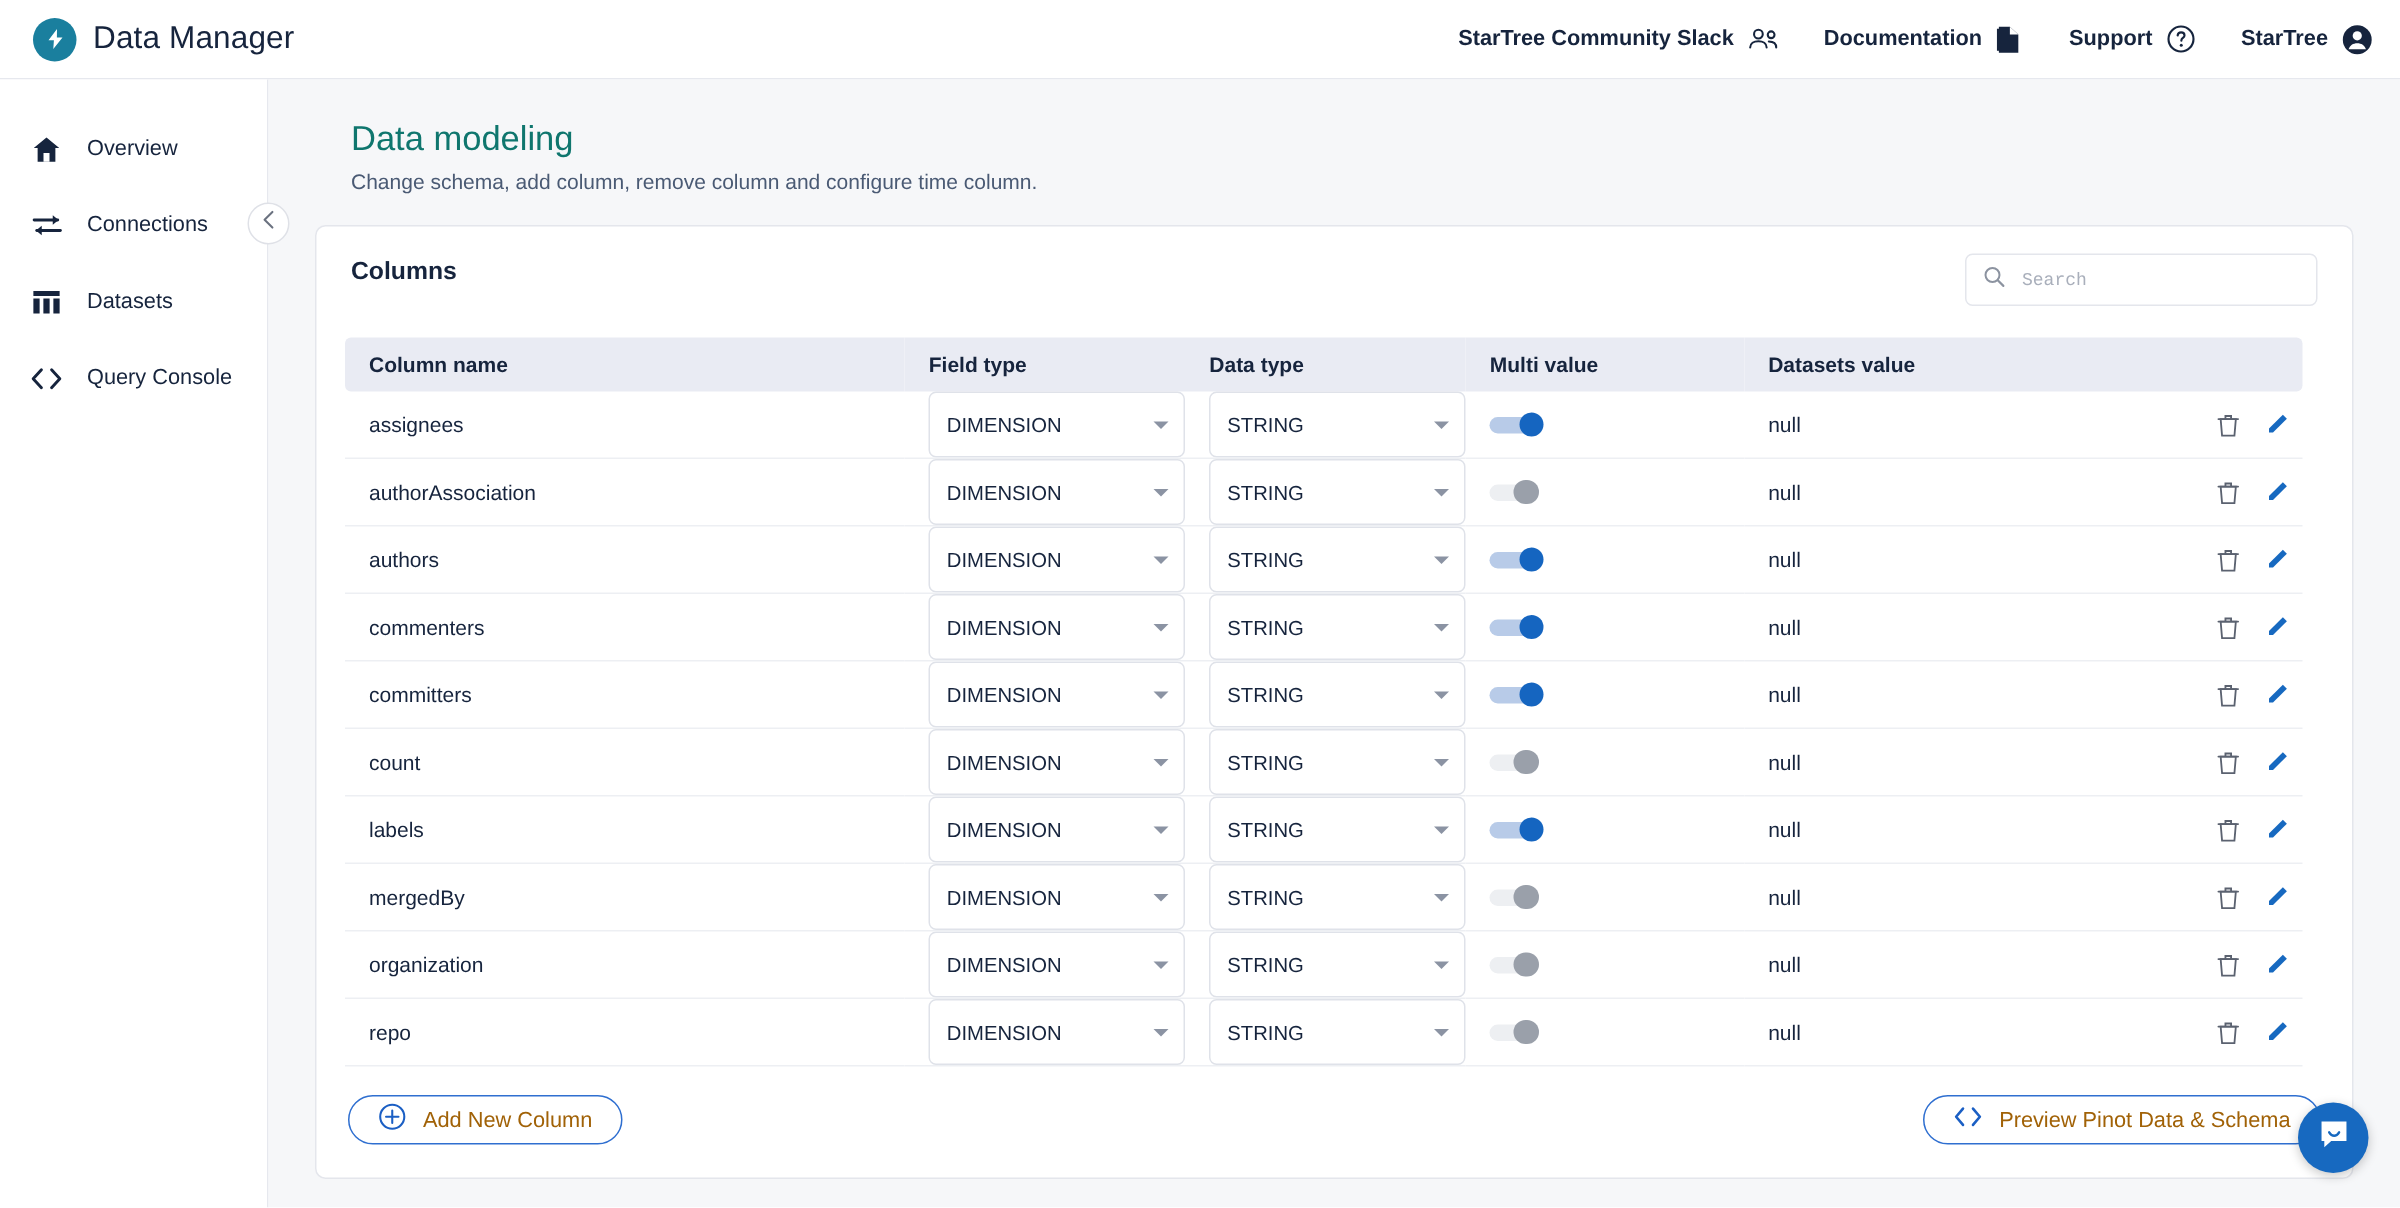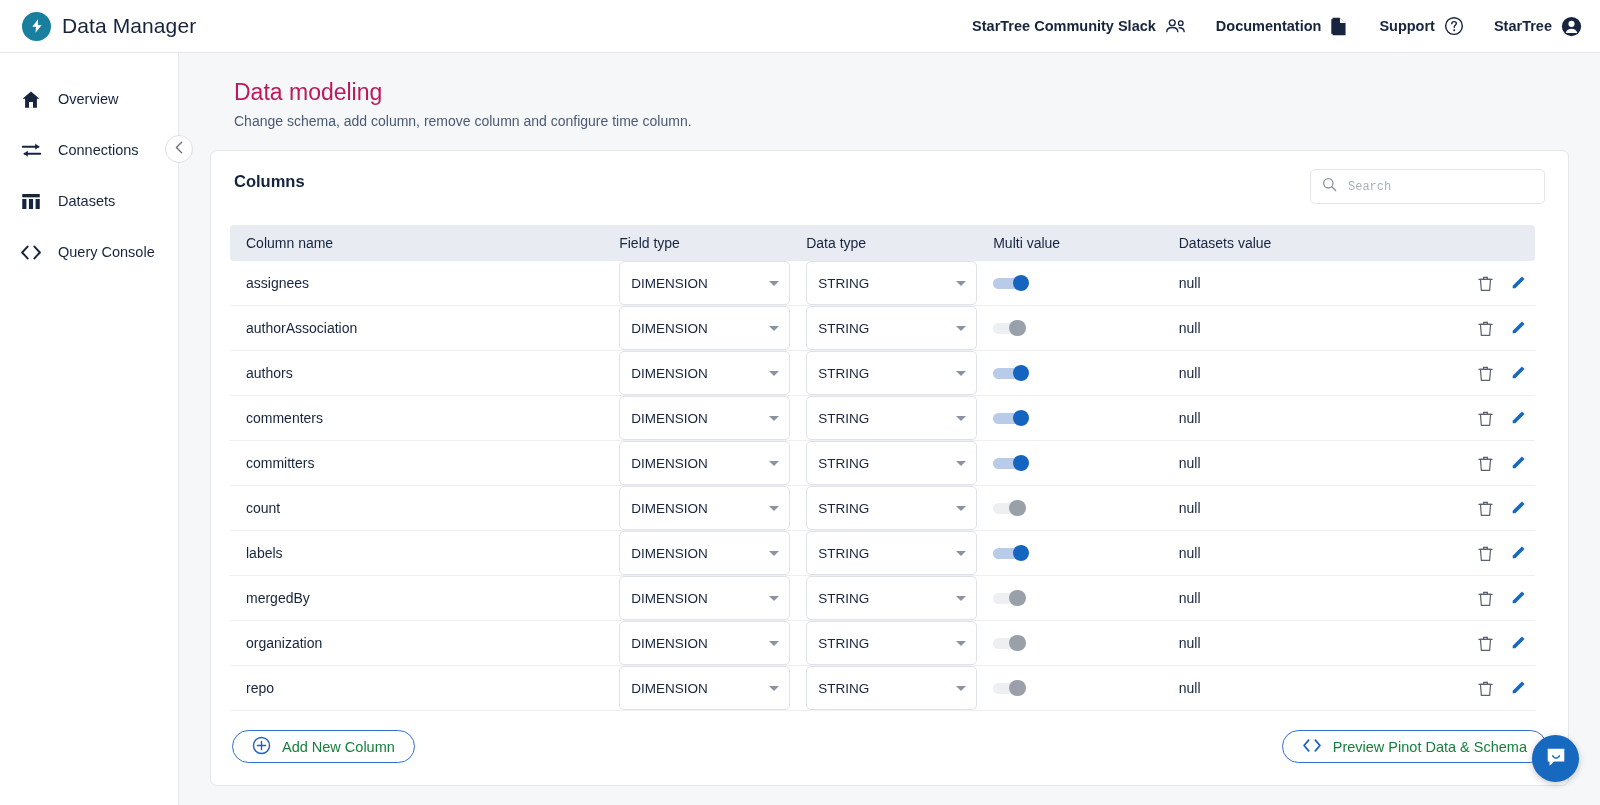--- a/index.html
+++ b/index.html
@@ -60,21 +60,21 @@
     cursor: pointer; z-index: 20;
   }
 
   
   .main {
     position: absolute; top: 53px; left: 179px; right: 0; bottom: 0;
     background: #f6f7f9;
     overflow: hidden;
     padding: 0 31px;
   }
-  .page-title { font-size: 23px; font-weight: 400; margin: 26px 0 0 24px; color: #be185d; }
+  .page-title { font-size: 23px; font-weight: 400; margin: 26px 0 0 24px; color: #0f766e; }
   .page-sub { font-size: 14px; color: #4a5a74; margin: 7px 0 0 24px; }
 
   .card {
     background: #fff;
     border: 1px solid #e4e6ec;
     border-radius: 7px;
     margin: 21px 0 0 0;
   }
   .card-title { font-size: 16.5px; color: #16243d; padding: 21px 0 0 23px; font-weight: 700; }
 
@@ -90,21 +90,21 @@
     border: none; outline: none; font-size: 12px; color: #16243d;
     font-family: Liberation Mono, monospace; width: 100%;
     background: transparent;
   }
   .search-box input::placeholder { color: #a9afbb; }
 
   
   .tbl { width: 1305px; margin: 21px 0 0 19px; border-collapse: collapse; }
   .tbl thead th {
     background: #e9ebf3;
-    font-size: 14px; font-weight: 400; color: #16243d;
+    font-size: 14px; font-weight: 700; color: #16243d;
     text-align: left; height: 36px; padding: 0 0 0 16px;
   }
   .tbl thead th:first-child { border-radius: 4px 0 0 4px; }
   .tbl thead th:last-child { border-radius: 0 4px 4px 0; }
   .tbl tbody td {
     height: 37.5px; border-bottom: 1px solid #edeff3;
     font-size: 14px; color: #16243d; padding: 0 0 0 16px;
     vertical-align: middle;
   }
   .tbl tbody tr:last-child td { border-bottom: 1px solid #edeff3; }
@@ -147,21 +147,21 @@
   .act-btn { cursor: pointer; display: flex; align-items: center; }
 
   .card-foot {
     display: flex; align-items: center; justify-content: space-between;
     padding: 19px 21px 22px 21px;
   }
   .pill {
     display: inline-flex; align-items: center; gap: 11px;
     border: 1px solid #2f6fd0; border-radius: 20px;
     height: 33px; padding: 0 19px;
-    color: #15803d; font-size: 14.5px; background: #fff; cursor: pointer;
+    color: #a16207; font-size: 14.5px; background: #fff; cursor: pointer;
   }
 
   .card2 { margin-top: 21px; height: 120px; }
   .card2 .fld {
     margin: 18px 0 0 252px; width: 437px; height: 34px;
     border: 1px solid #e0e2e9; border-radius: 5px; background: #fdfdfe;
   }
 
   .chat {
     position: absolute; right: 21px; bottom: 23px;

